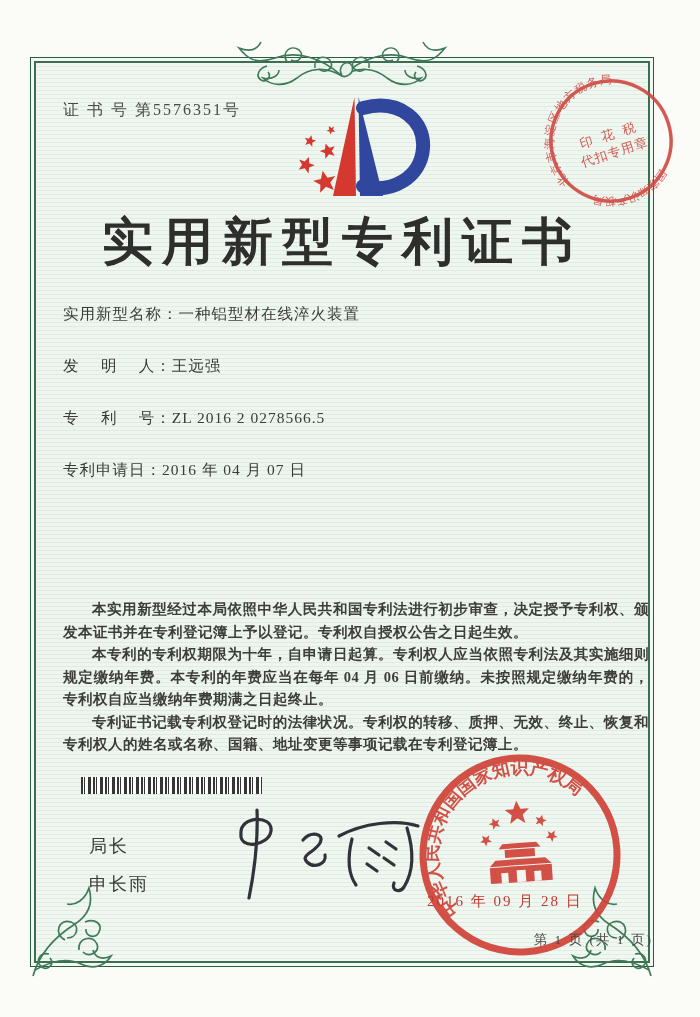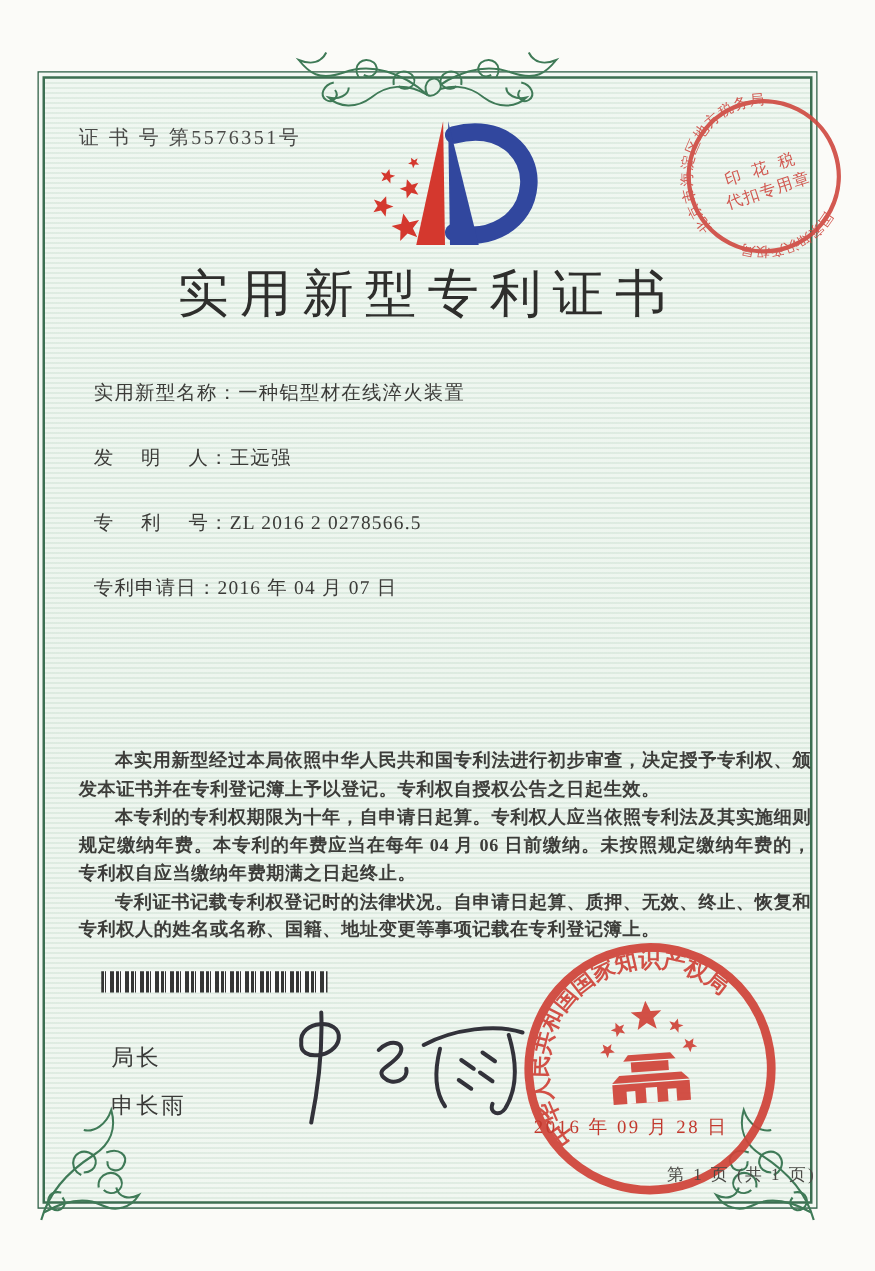--- a/index.html
+++ b/index.html
@@ -25,25 +25,25 @@
   .orn-br{right:-12px;bottom:-12px;transform:scaleX(-1);}
   
   .cert-no{
     position:absolute;left:32px;top:42px;
     font-size:16px;color:#4a4a48;letter-spacing:2px;
   }
   .tax-stamp{position:absolute;left:513px;top:16px;width:134px;height:134px;opacity:.9;}
   .logo{position:absolute;left:248px;top:36px;width:156px;height:112px;}
   .title{
     position:absolute;left:0;right:0;top:150px;
-    text-align:center;font-size:41px;color:#2e2e2c;
-    letter-spacing:9px;font-weight:400;
-  }
-  
-  .fields{position:absolute;left:32px;top:246px;width:575px;margin-left:12px;}
+    text-align:center;font-size:51px;color:#2e2e2c;
+    letter-spacing:9px;font-weight:700;
+  }
+  
+  .fields{position:absolute;left:32px;top:246px;width:575px;}
   .frow{height:52px;font-size:15.5px;color:#3b3b38;}
   .flabel{letter-spacing:1px;}
   .fvalue{letter-spacing:1px;}
   
   .bodytext{
     position:absolute;left:32px;top:540px;width:586px;
     font-size:14.5px;line-height:22.5px;color:#3d3d3a;
     text-align:justify;
     font-weight:bold;
   }
@@ -171,21 +171,21 @@
         <span class="flabel">专　 利 　号：</span><span class="fvalue">ZL 2016 2 0278566.5</span>
       </div>
       <div class="frow">
         <span class="flabel">专利申请日：</span><span class="fvalue">2016 年 04 月 07 日</span>
       </div>
     </div>
 
     <div class="bodytext">
       <p>本实用新型经过本局依照中华人民共和国专利法进行初步审查，决定授予专利权、颁发本证书并在专利登记簿上予以登记。专利权自授权公告之日起生效。</p>
       <p>本专利的专利权期限为十年，自申请日起算。专利权人应当依照专利法及其实施细则规定缴纳年费。本专利的年费应当在每年 04 月 06 日前缴纳。未按照规定缴纳年费的，专利权自应当缴纳年费期满之日起终止。</p>
-      <p>专利证书记载专利权登记时的法律状况。自申请日起算、质押、无效、终止、恢复和专利权人的姓名或名称、国籍、地址变更等事项记载在专利登记簿上。</p>
+      <p>专利证书记载专利权登记时的法律状况。专利权的转移、质押、无效、终止、恢复和专利权人的姓名或名称、国籍、地址变更等事项记载在专利登记簿上。</p>
     </div>
 
     <div class="barcode"></div>
 
     <div class="officer">
       <div>局长</div>
       <div>申长雨</div>
     </div>
 
     <svg class="signature" viewBox="0 0 220 100">

